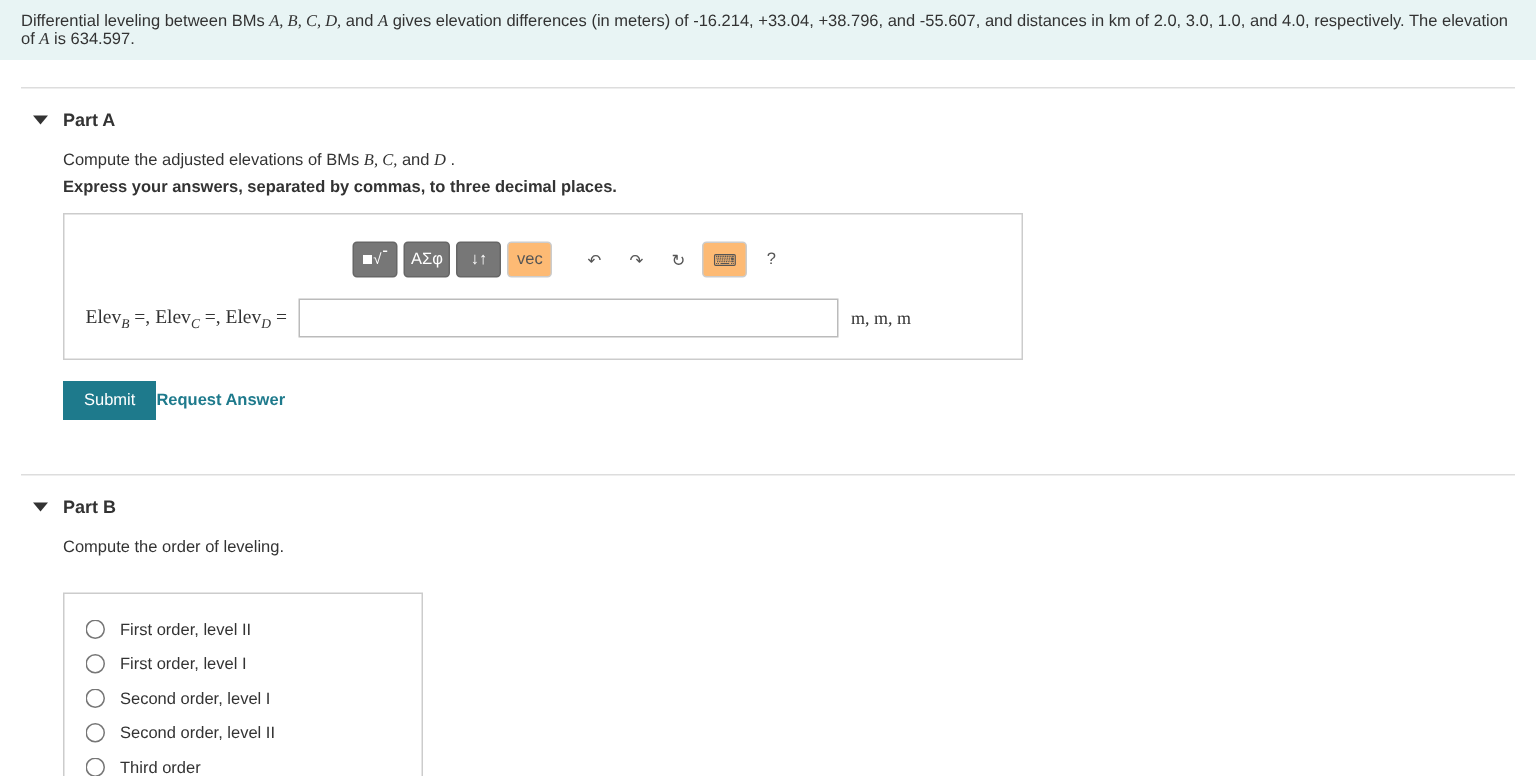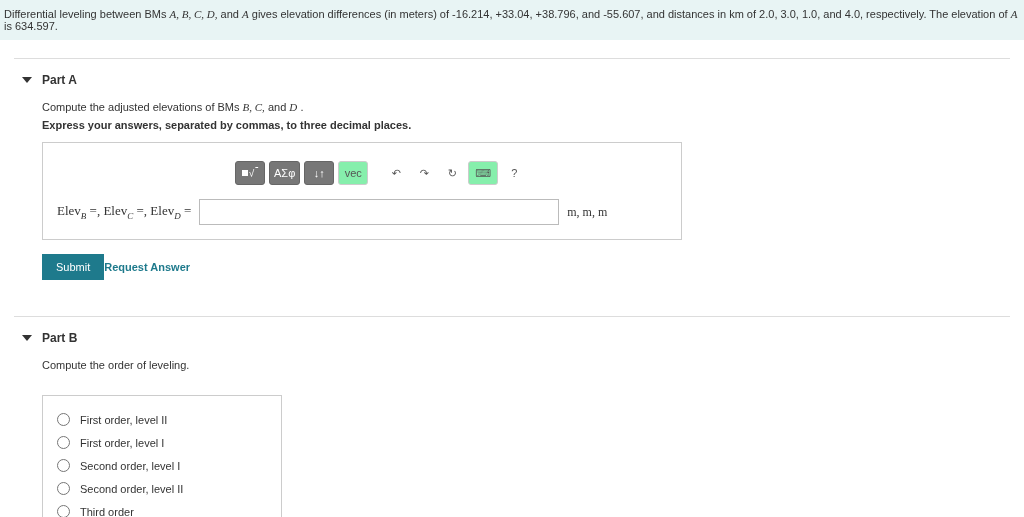--- a/index.html
+++ b/index.html
@@ -1,30 +1,30 @@
 <!DOCTYPE html>
 <html><head>
   <meta charset="utf-8">
   <style>
     * { box-sizing: border-box; margin: 0; padding: 0; }
     body { font-family: Arial, Helvetica, sans-serif; font-size: 12px; color: #333; background: #fff; }
-    .problem-statement { background: #e8f4f4; padding: 8px 4px; font-size: 11px; color: #333; }
+    .problem-statement { background: #e8f4f4; padding: 8px 14px; font-size: 11px; color: #333; }
     .problem-statement .var { font-style: italic; font-family: 'Times New Roman', serif; }
     .content { padding: 0 14px; }
     .divider { border-top: 1px solid #ddd; margin: 18px 0 0 0; }
     .part { padding: 14px 0 18px 28px; }
     .part-header { display: flex; align-items: center; margin-left: -20px; margin-bottom: 14px; }
     .part-header .triangle { width: 0; height: 0; border-left: 5px solid transparent; border-right: 5px solid transparent; border-top: 6px solid #333; margin-right: 10px; }
     .part-header .title { font-weight: bold; font-size: 12px; }
     .instructions { font-size: 11px; margin-bottom: 6px; }
     .instructions-bold { font-size: 11px; font-weight: bold; margin-bottom: 11px; }
     .answer-box { border: 1px solid #ccc; width: 640px; padding: 18px 14px 14px 14px; margin-bottom: 14px; }
     .toolbar { display: flex; gap: 4px; margin-left: 178px; margin-bottom: 14px; align-items: center; }
     .tb-btn { background: #777; color: #fff; border: 1px solid #666; border-radius: 3px; height: 24px; min-width: 30px; display: flex; align-items: center; justify-content: center; font-size: 11px; cursor: pointer; padding: 0 4px; }
-    .tb-btn.light { background: #86efac; color: #555; border: 1px solid #ccc; }
+    .tb-btn.light { background: #fdba74; color: #555; border: 1px solid #ccc; }
     .tb-btn.plain { background: transparent; border: none; color: #555; min-width: 24px; }
     .input-row { display: flex; align-items: center; gap: 8px; }
     .input-label { font-family: 'Times New Roman', serif; font-size: 13px; white-space: nowrap; }
     .input-label .sub { font-size: 9px; font-style: italic; vertical-align: sub; }
     .answer-input { border: 1px solid #bbb; height: 26px; width: 360px; padding: 0 6px; font-size: 12px; }
     .unit { font-family: 'Times New Roman', serif; font-size: 12px; }
     .submit-row { display: flex; align-items: center; gap: 0; }
     .submit-btn { background: #1e7a8c; color: #fff; border: none; padding: 7px 14px; font-size: 11px; cursor: pointer; }
     .request-link { color: #1e7a8c; font-size: 11px; font-weight: bold; cursor: pointer; }
     .radio-box { border: 1px solid #ccc; width: 240px; padding: 12px 14px; margin-bottom: 14px; }

